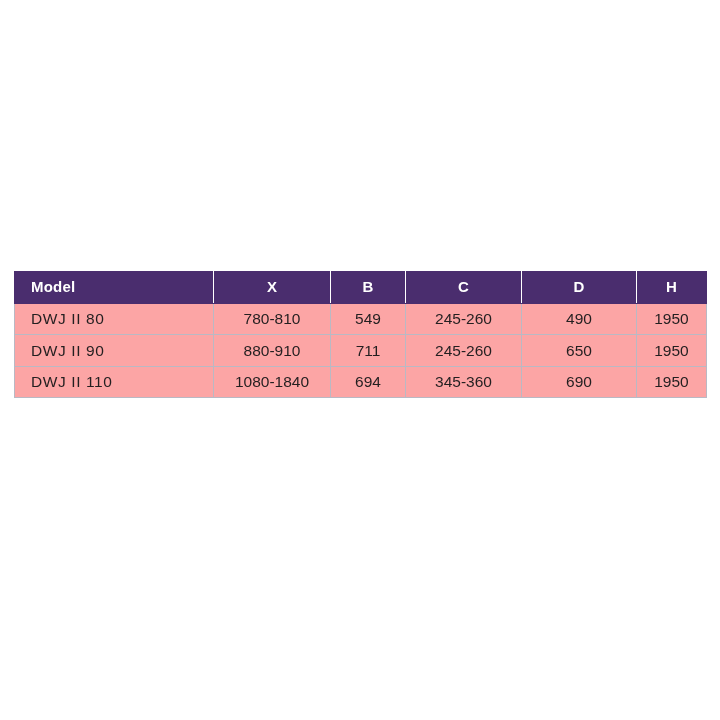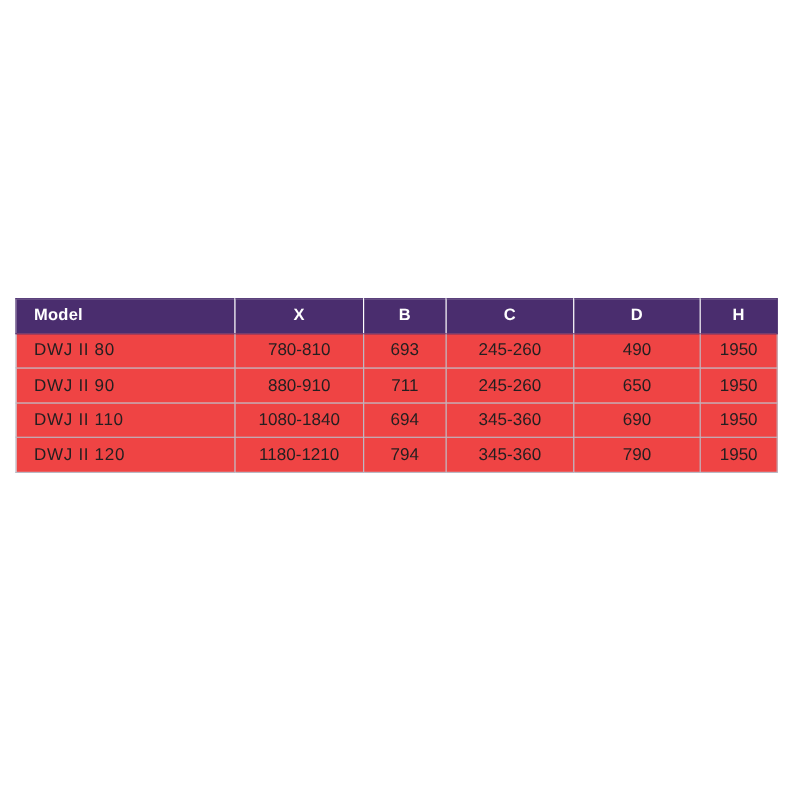--- a/index.html
+++ b/index.html
@@ -48,21 +48,21 @@
   }
   table.spec-table thead th:last-child {
     border-right: 1px solid #4a2d6e;
   }
   table.spec-table thead th.col-model {
     text-align: left;
     padding-left: 16px;
   }
   table.spec-table tbody td {
     text-align: center;
-    background: #ef4444;
+    background: #fca5a5;
   }
   table.spec-table tbody td.col-model {
     text-align: left;
     padding-left: 16px;
     letter-spacing: 0.6px;
   }
   
   col.c-model { width: 199px; }
   col.c-x     { width: 117px; }
   col.c-b     { width: 75px; }
@@ -90,44 +90,36 @@
         <th>B</th>
         <th>C</th>
         <th>D</th>
         <th>H</th>
       </tr>
     </thead>
     <tbody>
       <tr>
         <td class="col-model">DWJ II 80</td>
         <td>780-810</td>
-        <td>693</td>
+        <td>549</td>
         <td>245-260</td>
         <td>490</td>
         <td>1950</td>
       </tr>
       <tr>
         <td class="col-model">DWJ II 90</td>
         <td>880-910</td>
         <td>711</td>
         <td>245-260</td>
         <td>650</td>
         <td>1950</td>
       </tr>
       <tr>
         <td class="col-model">DWJ II 110</td>
         <td>1080-1840</td>
         <td>694</td>
         <td>345-360</td>
         <td>690</td>
         <td>1950</td>
       </tr>
-      <tr>
-        <td class="col-model">DWJ II 120</td>
-        <td>1180-1210</td>
-        <td>794</td>
-        <td>345-360</td>
-        <td>790</td>
-        <td>1950</td>
-      </tr>
     </tbody>
   </table>
 </div>
 
 </body></html>

